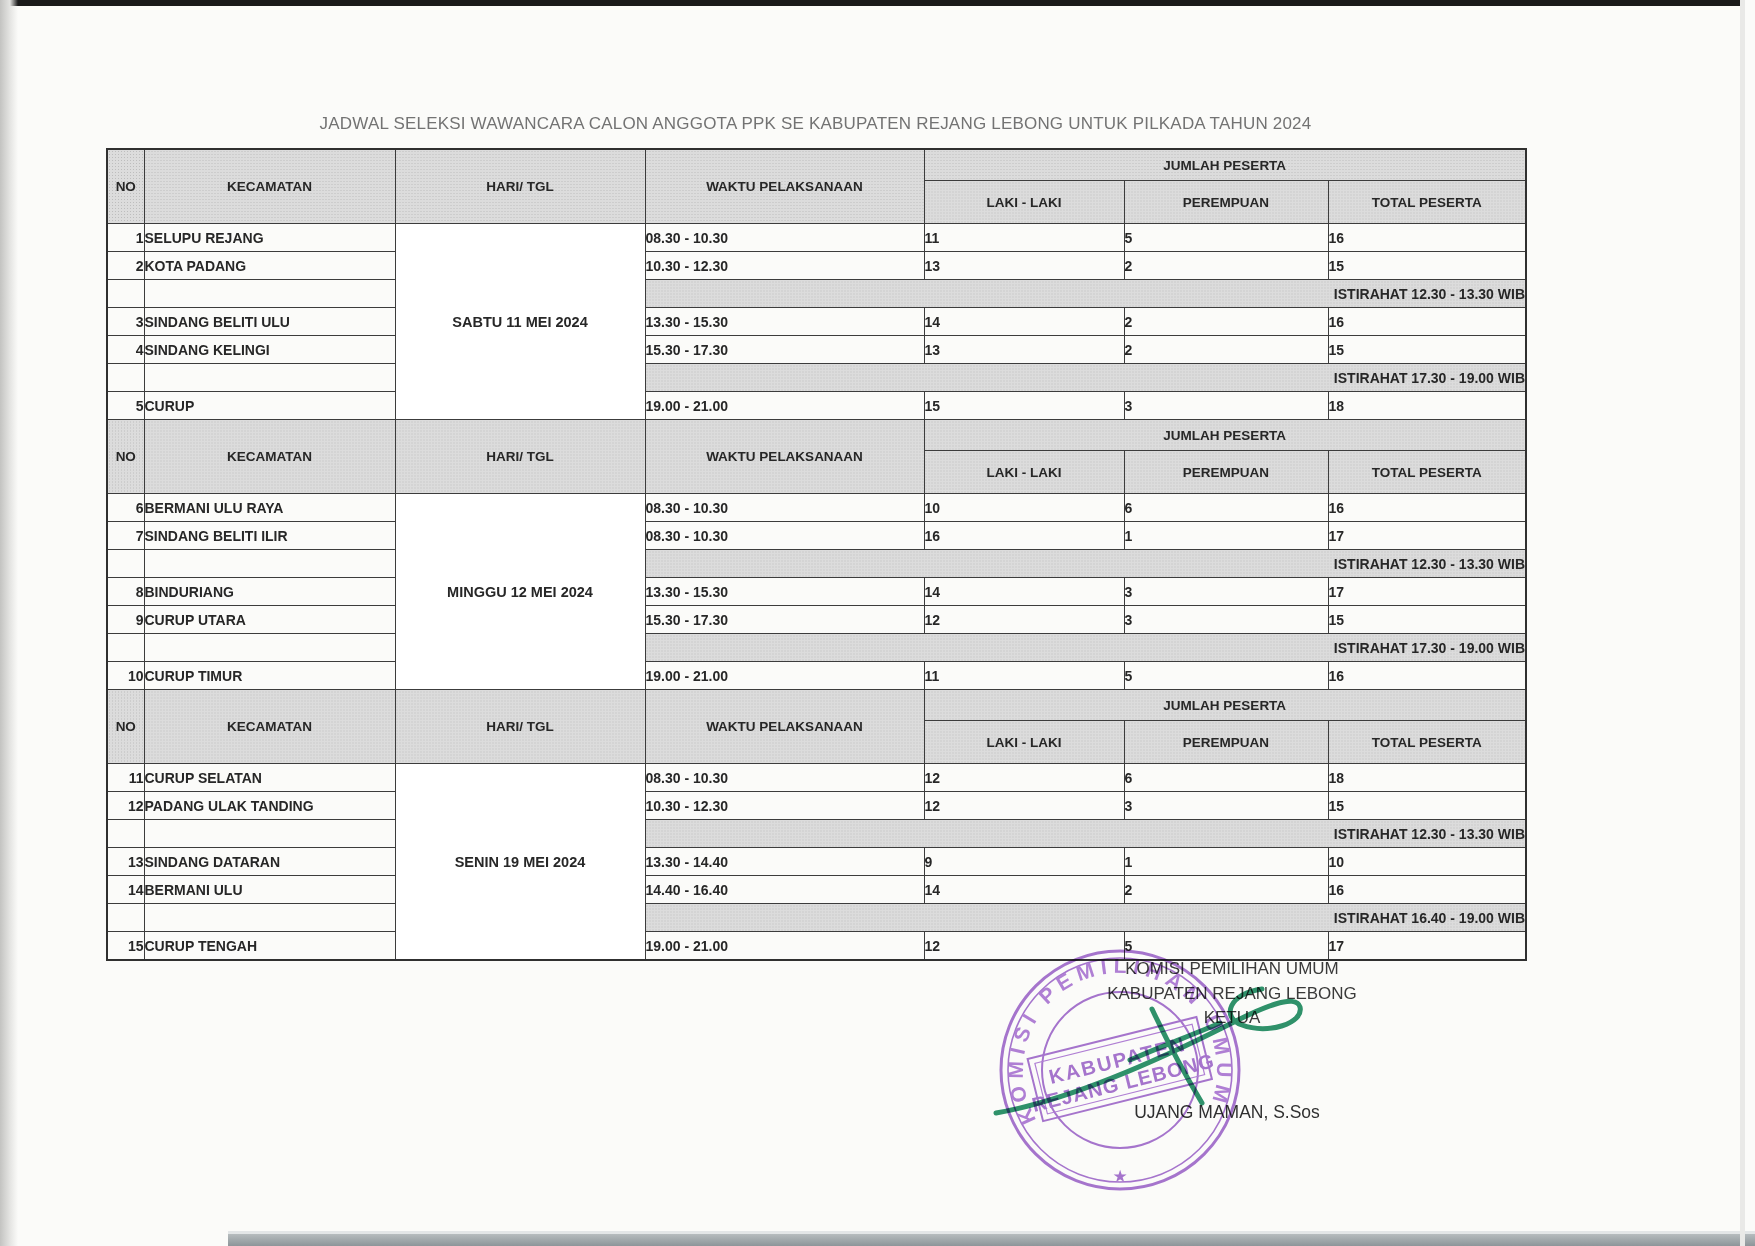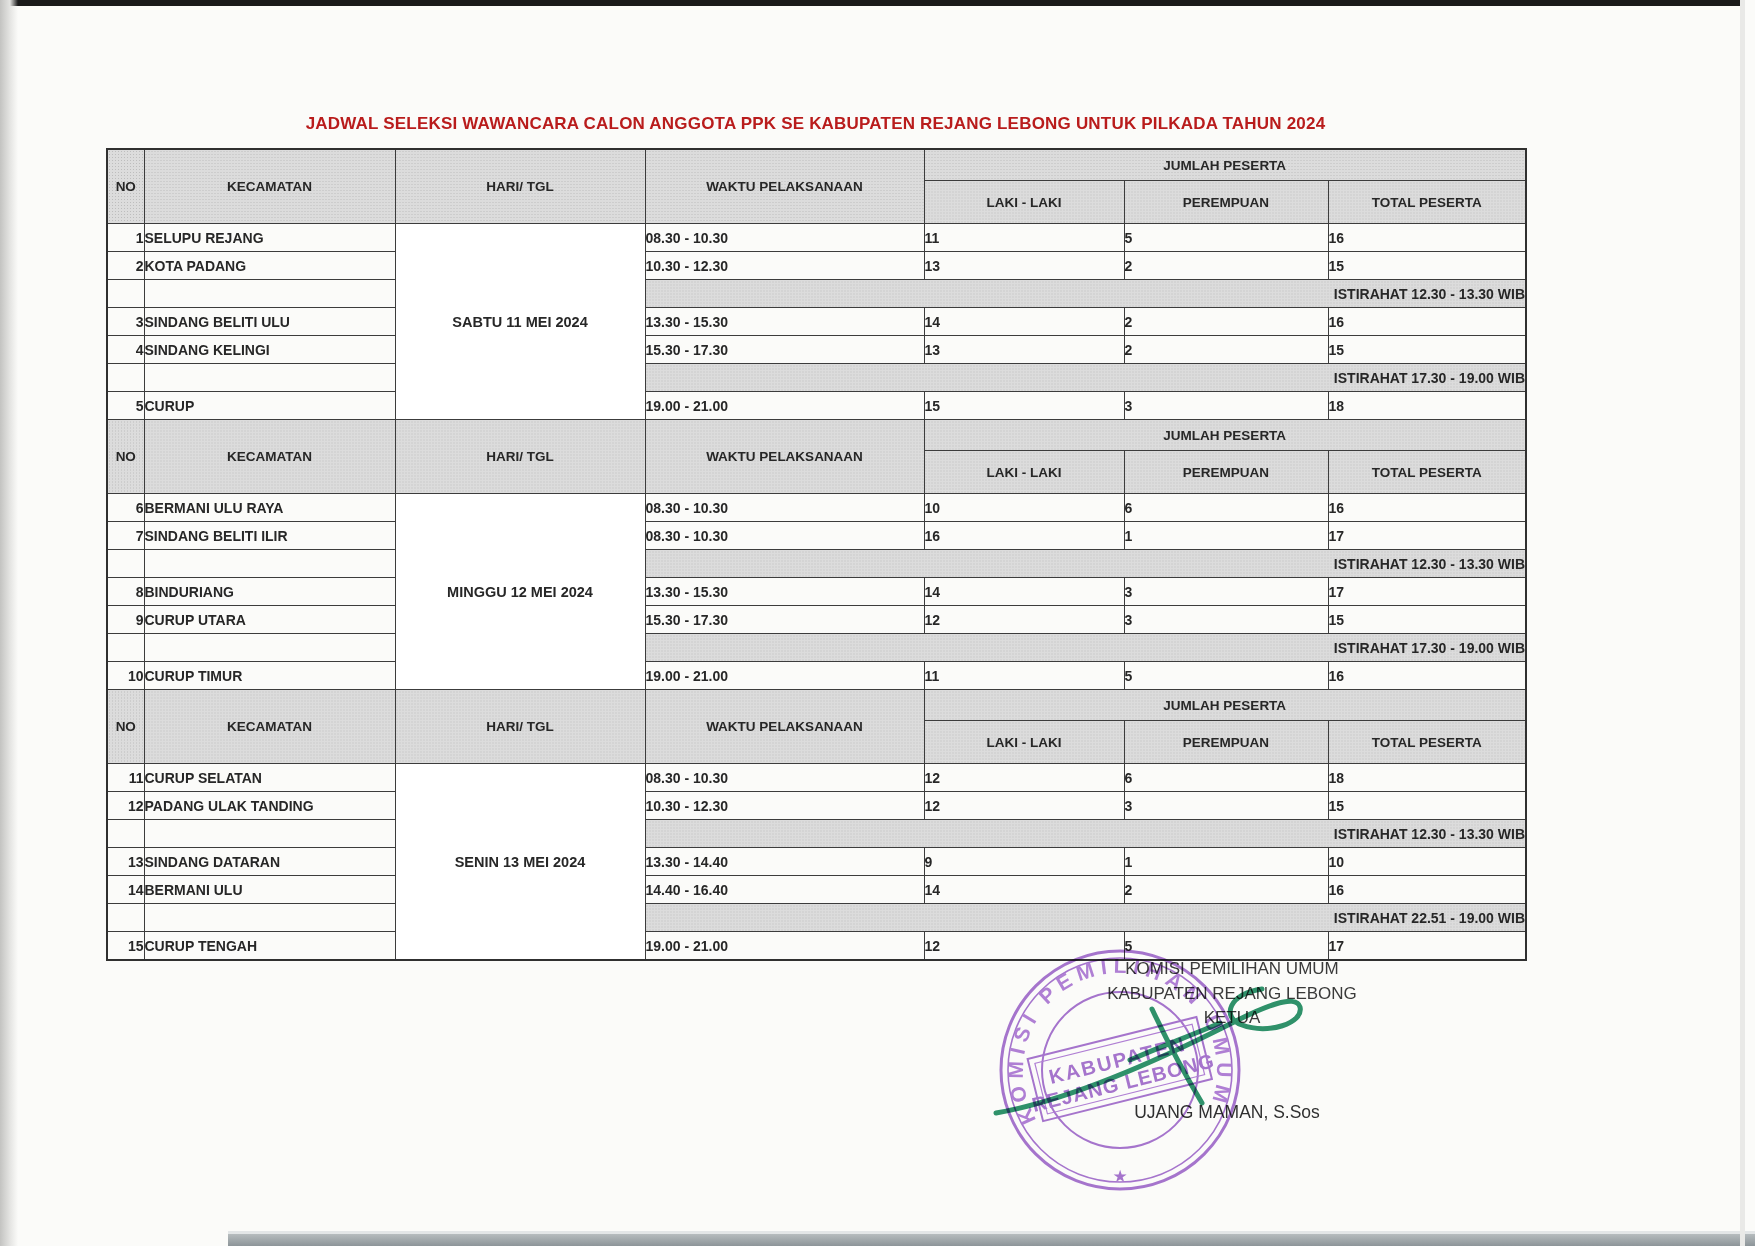--- a/index.html
+++ b/index.html
@@ -13,21 +13,21 @@
   .edge-top{position:absolute;left:0;top:0;width:1741px;height:6px;background:#1a1a1a;}
   .edge-left{position:absolute;left:0;top:0;width:18px;height:1246px;
     background:linear-gradient(90deg,#c3c3c1 0%,#e4e4e2 55%,rgba(255,255,255,0) 100%);}
   .edge-bottom{position:absolute;left:228px;top:1234px;width:1527px;height:12px;
     background:linear-gradient(#b6bcbe,#8d9599);}
   .edge-bottom-line{position:absolute;left:228px;top:1231px;width:1527px;height:3px;background:#e3e6e7;}
   .edge-right{position:absolute;left:1740px;top:0;width:5px;height:1246px;background:#e9e9e7;}
 
   .doc-title{
     position:absolute;left:106px;top:114px;width:1419px;
-    text-align:center;font-size:17px;font-weight:bold;color:#b91c1c;
+    text-align:center;font-size:17px;font-weight:normal;color:#737373;
     letter-spacing:0.2px;
   }
 
   table.sched{
     position:absolute;left:106px;top:148px;width:1419px;
     border-collapse:collapse;table-layout:fixed;
     border:2px solid #303030;
     font-size:14px;font-weight:bold;color:#272727;
   }
   table.sched th, table.sched td{
@@ -224,21 +224,21 @@
       <th colspan="3" class="shade">JUMLAH PESERTA</th>
     </tr>
     <tr class="h2">
       <th class="shade">LAKI - LAKI</th>
       <th class="shade">PEREMPUAN</th>
       <th class="shade">TOTAL PESERTA</th>
     </tr>
     <tr class="r">
       <td class="no">11</td>
       <td class="kec">CURUP SELATAN</td>
-      <td class="date" rowspan="7">SENIN 13 MEI 2024</td>
+      <td class="date" rowspan="7">SENIN 19 MEI 2024</td>
       <td class="waktu">08.30 - 10.30</td>
       <td class="num">12</td>
       <td class="num">6</td>
       <td class="num">18</td>
     </tr>
     <tr class="r">
       <td class="no">12</td>
       <td class="kec">PADANG ULAK TANDING</td>
       <td class="waktu">10.30 - 12.30</td>
       <td class="num">12</td>
@@ -262,21 +262,21 @@
       <td class="no">14</td>
       <td class="kec">BERMANI ULU</td>
       <td class="waktu">14.40 - 16.40</td>
       <td class="num">14</td>
       <td class="num">2</td>
       <td class="num">16</td>
     </tr>
     <tr class="r">
       <td class="no"></td>
       <td class="kec"></td>
-      <td class="break shade" colspan="4">ISTIRAHAT 22.51 - 19.00 WIB</td>
+      <td class="break shade" colspan="4">ISTIRAHAT 16.40 - 19.00 WIB</td>
     </tr>
     <tr class="r">
       <td class="no">15</td>
       <td class="kec">CURUP TENGAH</td>
       <td class="waktu">19.00 - 21.00</td>
       <td class="num">12</td>
       <td class="num">5</td>
       <td class="num">17</td>
     </tr>
   </tbody>

